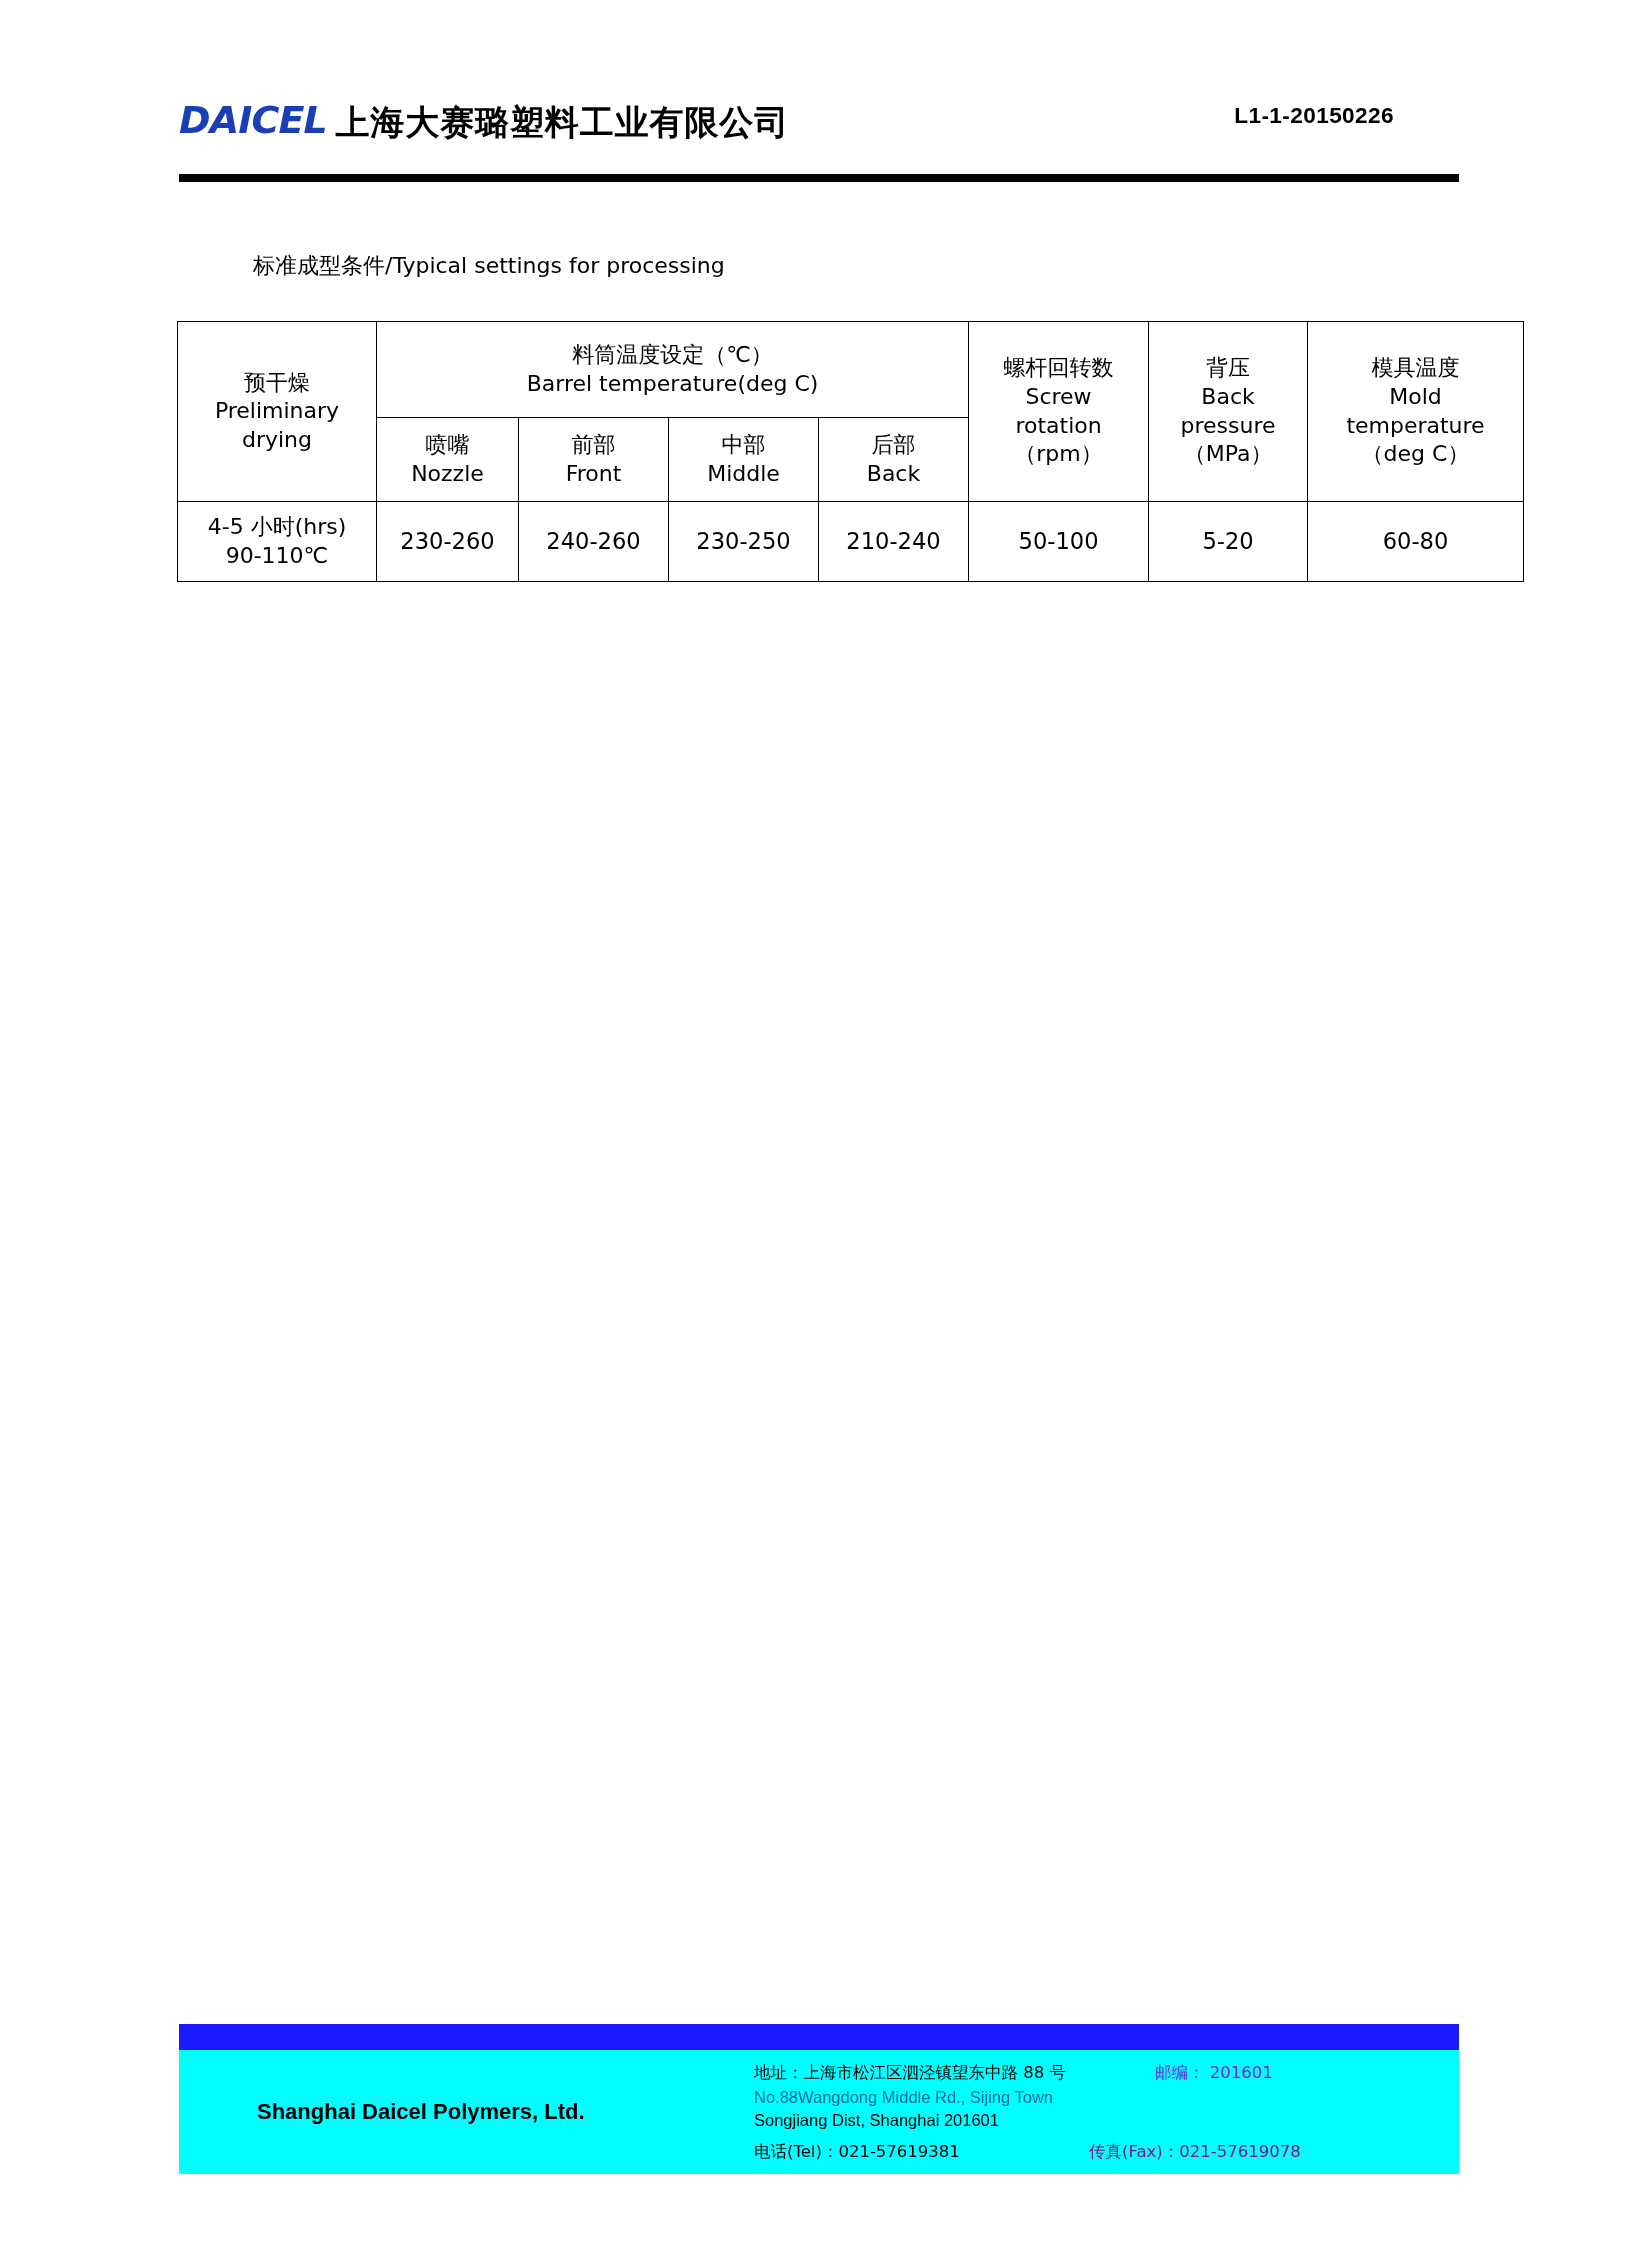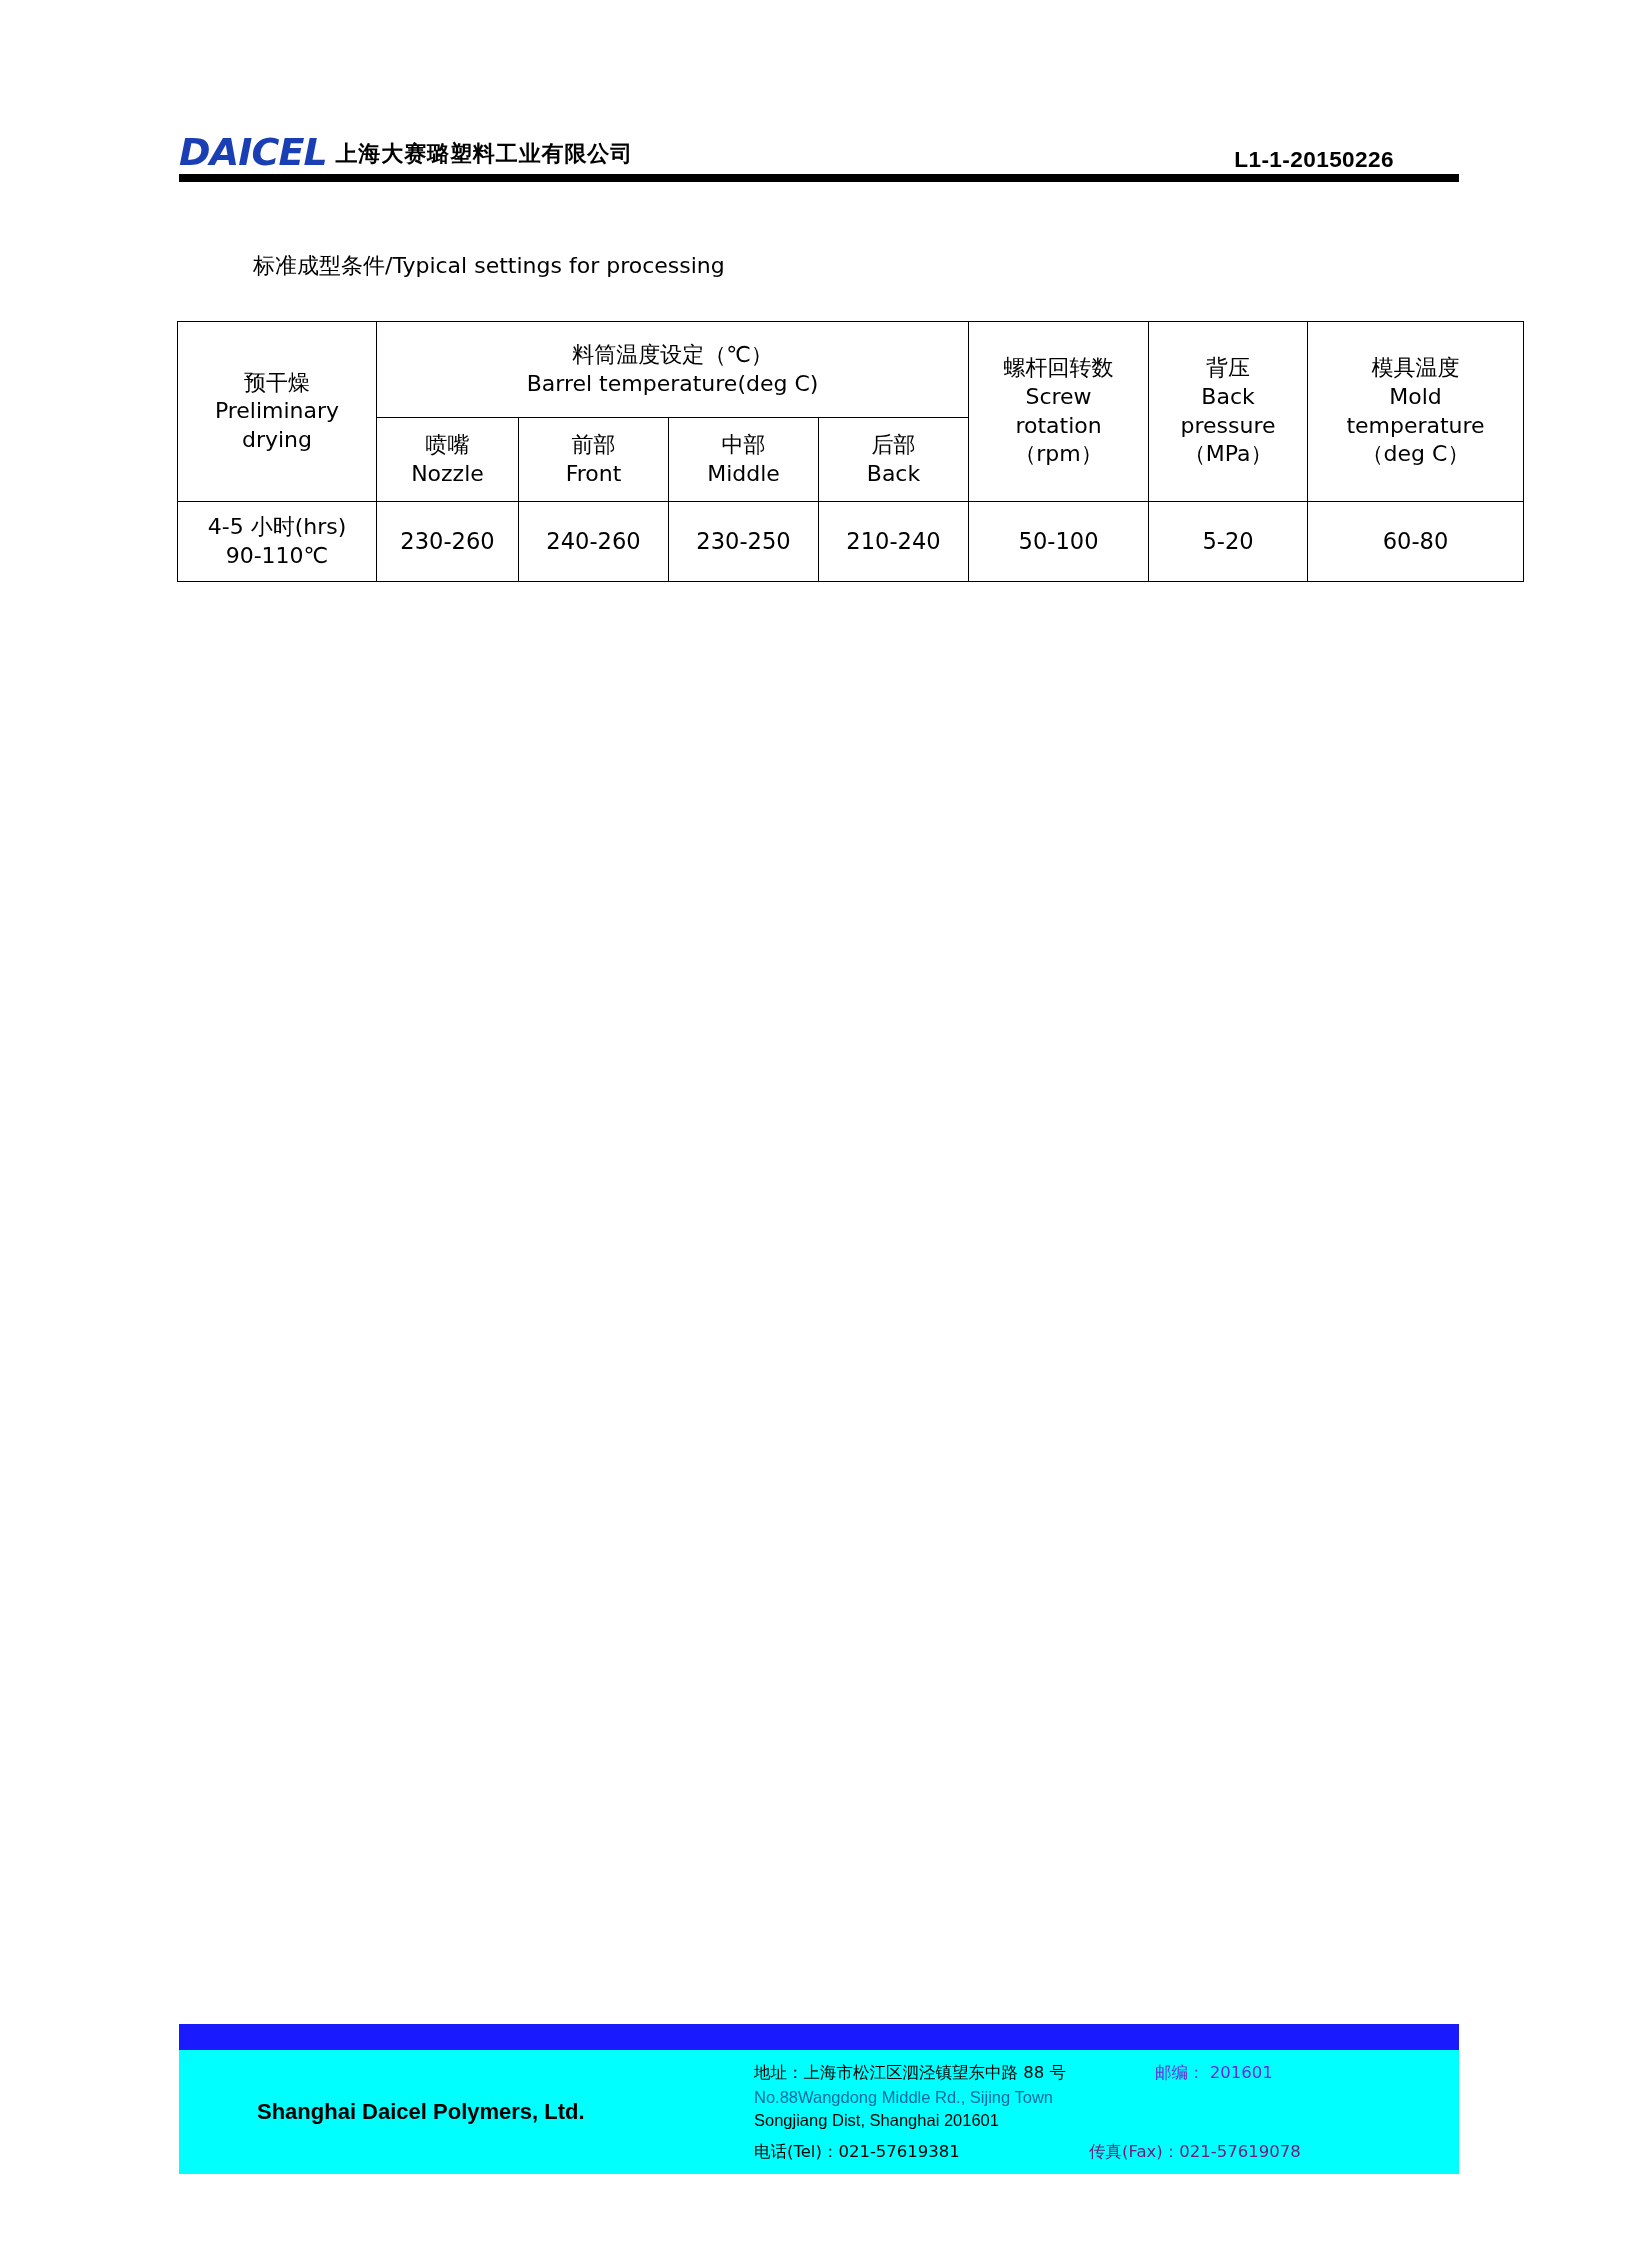--- a/index.html
+++ b/index.html
@@ -23,21 +23,21 @@
   }
 
   
   .header {
     position: absolute;
     left: 179px;
     top: 103px;
     width: 1280px;
     height: 70px;
     display: flex;
-    align-items: flex-end;
+    align-items: flex-start;
     justify-content: space-between;
   }
   .header-left {
     display: flex;
     align-items: center;
     gap: 8.7px;
   }
   .logo {
     font-family: "DejaVu Sans", sans-serif;
     font-weight: bold;
@@ -45,21 +45,21 @@
     font-size: 38px;
     letter-spacing: -0.9px;
     color: #1a3fb5;
     line-height: 1;
     position: relative;
     top: -1.7px;
   }
   .company-cn {
     font-family: "DejaVu Sans", "Liberation Sans", sans-serif;
     font-weight: bold;
-    font-size: 22px;
+    font-size: 34px;
     color: #000000;
     letter-spacing: 0.9px;
     line-height: 1;
   }
   .doc-code {
     font-family: "Liberation Sans", sans-serif;
     font-weight: bold;
     font-size: 22.6px;
     letter-spacing: 0.4px;
     color: #000000;

